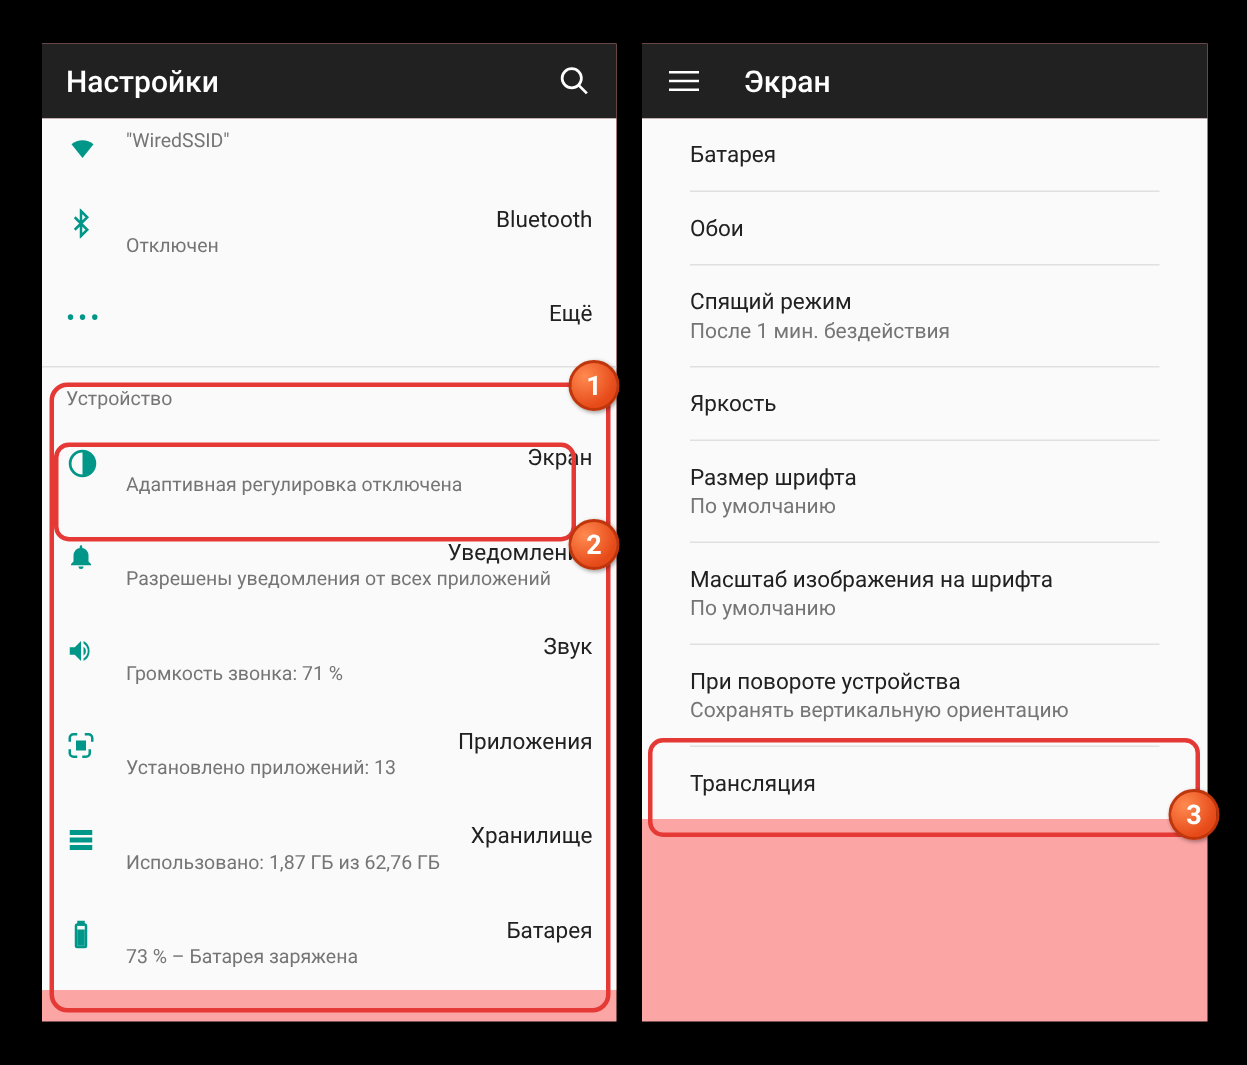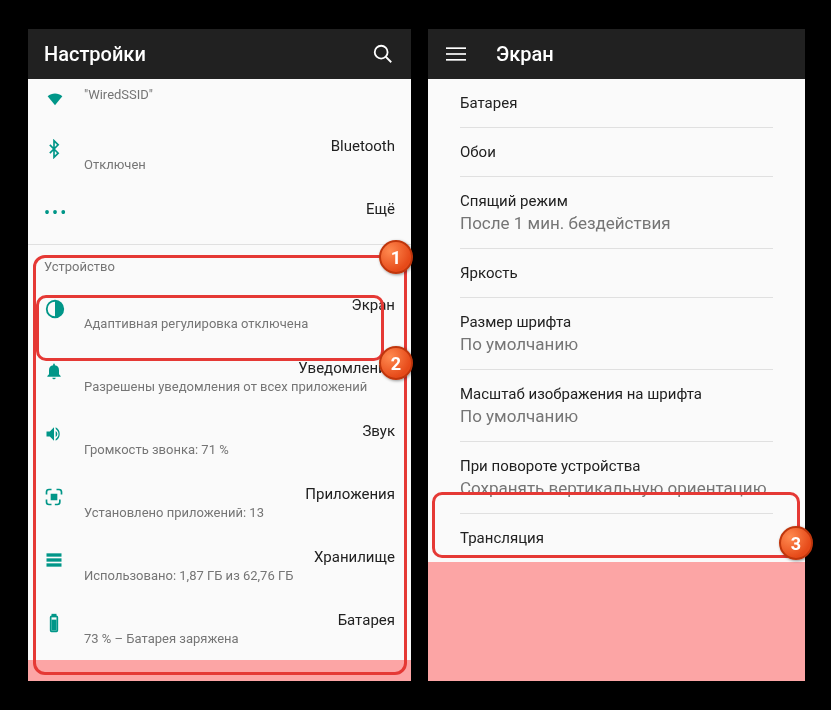--- a/index.html
+++ b/index.html
@@ -57,21 +57,21 @@
 }
 
 .teal { color: #009688; }
 
 .divider { height: 1px; background: #e0e0e0; margin: 0; }
 
 .simple-row {
   padding: 15px 32px;
 }
 .simple-row .primary { font-size: 15px; color: #212121; }
-.simple-row .secondary { font-size: 17px; color: #757575; margin-top: 3px; }
+.simple-row .secondary { font-size: 14px; color: #757575; margin-top: 3px; }
 .simple-divider { height: 1px; background: #e0e0e0; margin: 0 32px; }
 
 .highlight-red {
   position: absolute;
   border: 3px solid #e53935;
   border-radius: 12px;
   pointer-events: none;
 }
 .hl-1 { left: 33px; top: 255px; width: 374px; height: 420px; }
 .hl-2 { left: 36px; top: 295px; width: 348px; height: 66px; border-radius: 10px; }

